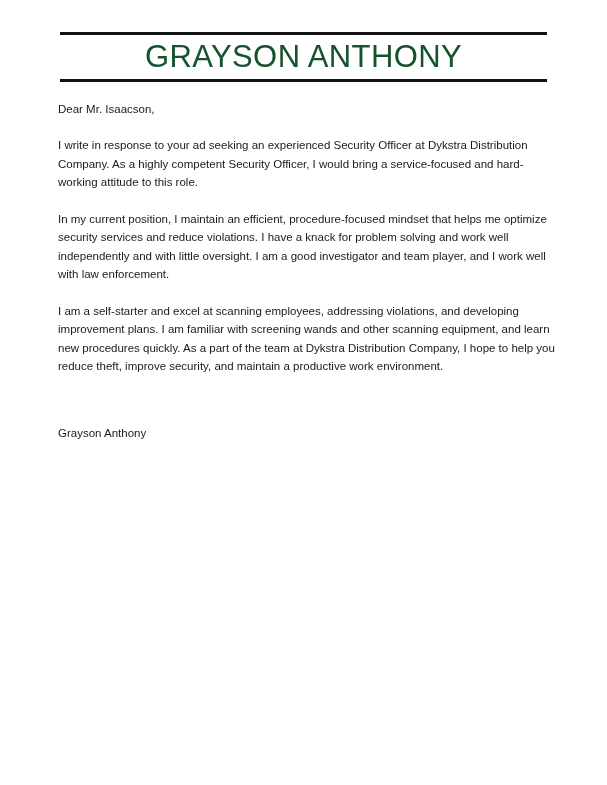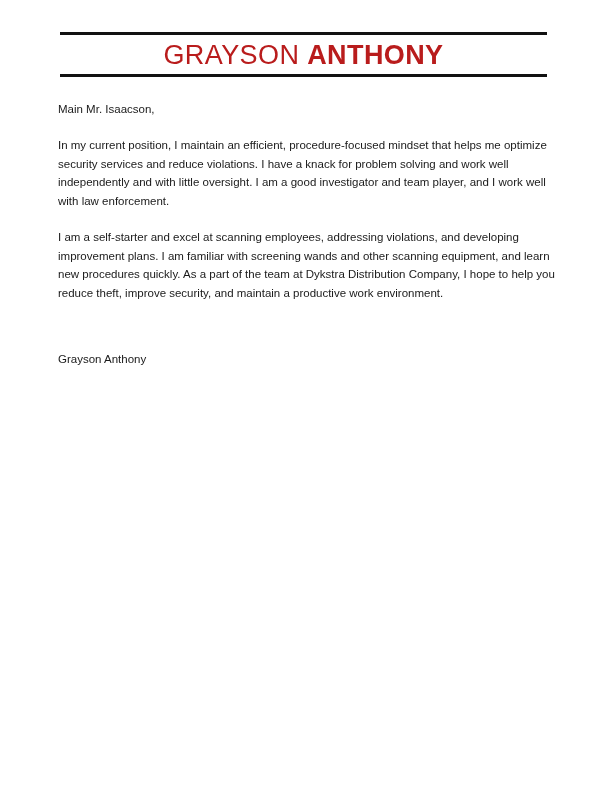--- a/index.html
+++ b/index.html
@@ -40,27 +40,27 @@
   }
 
   .name-line {
     text-align: center;
     padding: 6px 0 5px 0;
     white-space: nowrap;
   }
 
   .name-first,
   .name-last {
-    font-size: 27px;
+    font-size: 31px;
     letter-spacing: 0.4px;
-    color: #b91c1c;
+    color: #14532d;
     line-height: 1.05;
   }
   .name-first { font-weight: 400; }
-  .name-last  { font-weight: 700; }
+  .name-last  { font-weight: 400; }
 
   .contact-line {
     text-align: center;
     font-size: 11.5px;
     font-weight: 600;
     color: #1a1a1a;
     padding-top: 12px;
     white-space: nowrap;
     letter-spacing: 0.05px;
   }
@@ -117,22 +117,23 @@
       <span class="name-first">GRAYSON</span><span class="name-first"> </span><span class="name-last">ANTHONY</span>
     </div>
 
     <div class="rule"></div>
 
 
   </div>
 
   <div class="letter-body">
 
-    <p class="salutation">Main Mr. Isaacson,</p>
+    <p class="salutation">Dear Mr. Isaacson,</p>
 
+    <p class="body-paragraph">I write in response to your ad seeking an experienced Security Officer at Dykstra Distribution Company. As a highly competent Security Officer, I would bring a service-focused and hard-working attitude to this role.</p>
 
     <p class="body-paragraph">In my current position, I maintain an efficient, procedure-focused mindset that helps me optimize security services and reduce violations. I have a knack for problem solving and work well independently and with little oversight. I am a good investigator and team player, and I work well with law enforcement.</p>
 
     <p class="body-paragraph">I am a self-starter and excel at scanning employees, addressing violations, and developing improvement plans. I am familiar with screening wands and other scanning equipment, and learn new procedures quickly. As a part of the team at Dykstra Distribution Company, I hope to help you reduce theft, improve security, and maintain a productive work environment.</p>
 
 
 
     <p class="signature-name">Grayson Anthony</p>
 
   </div>

